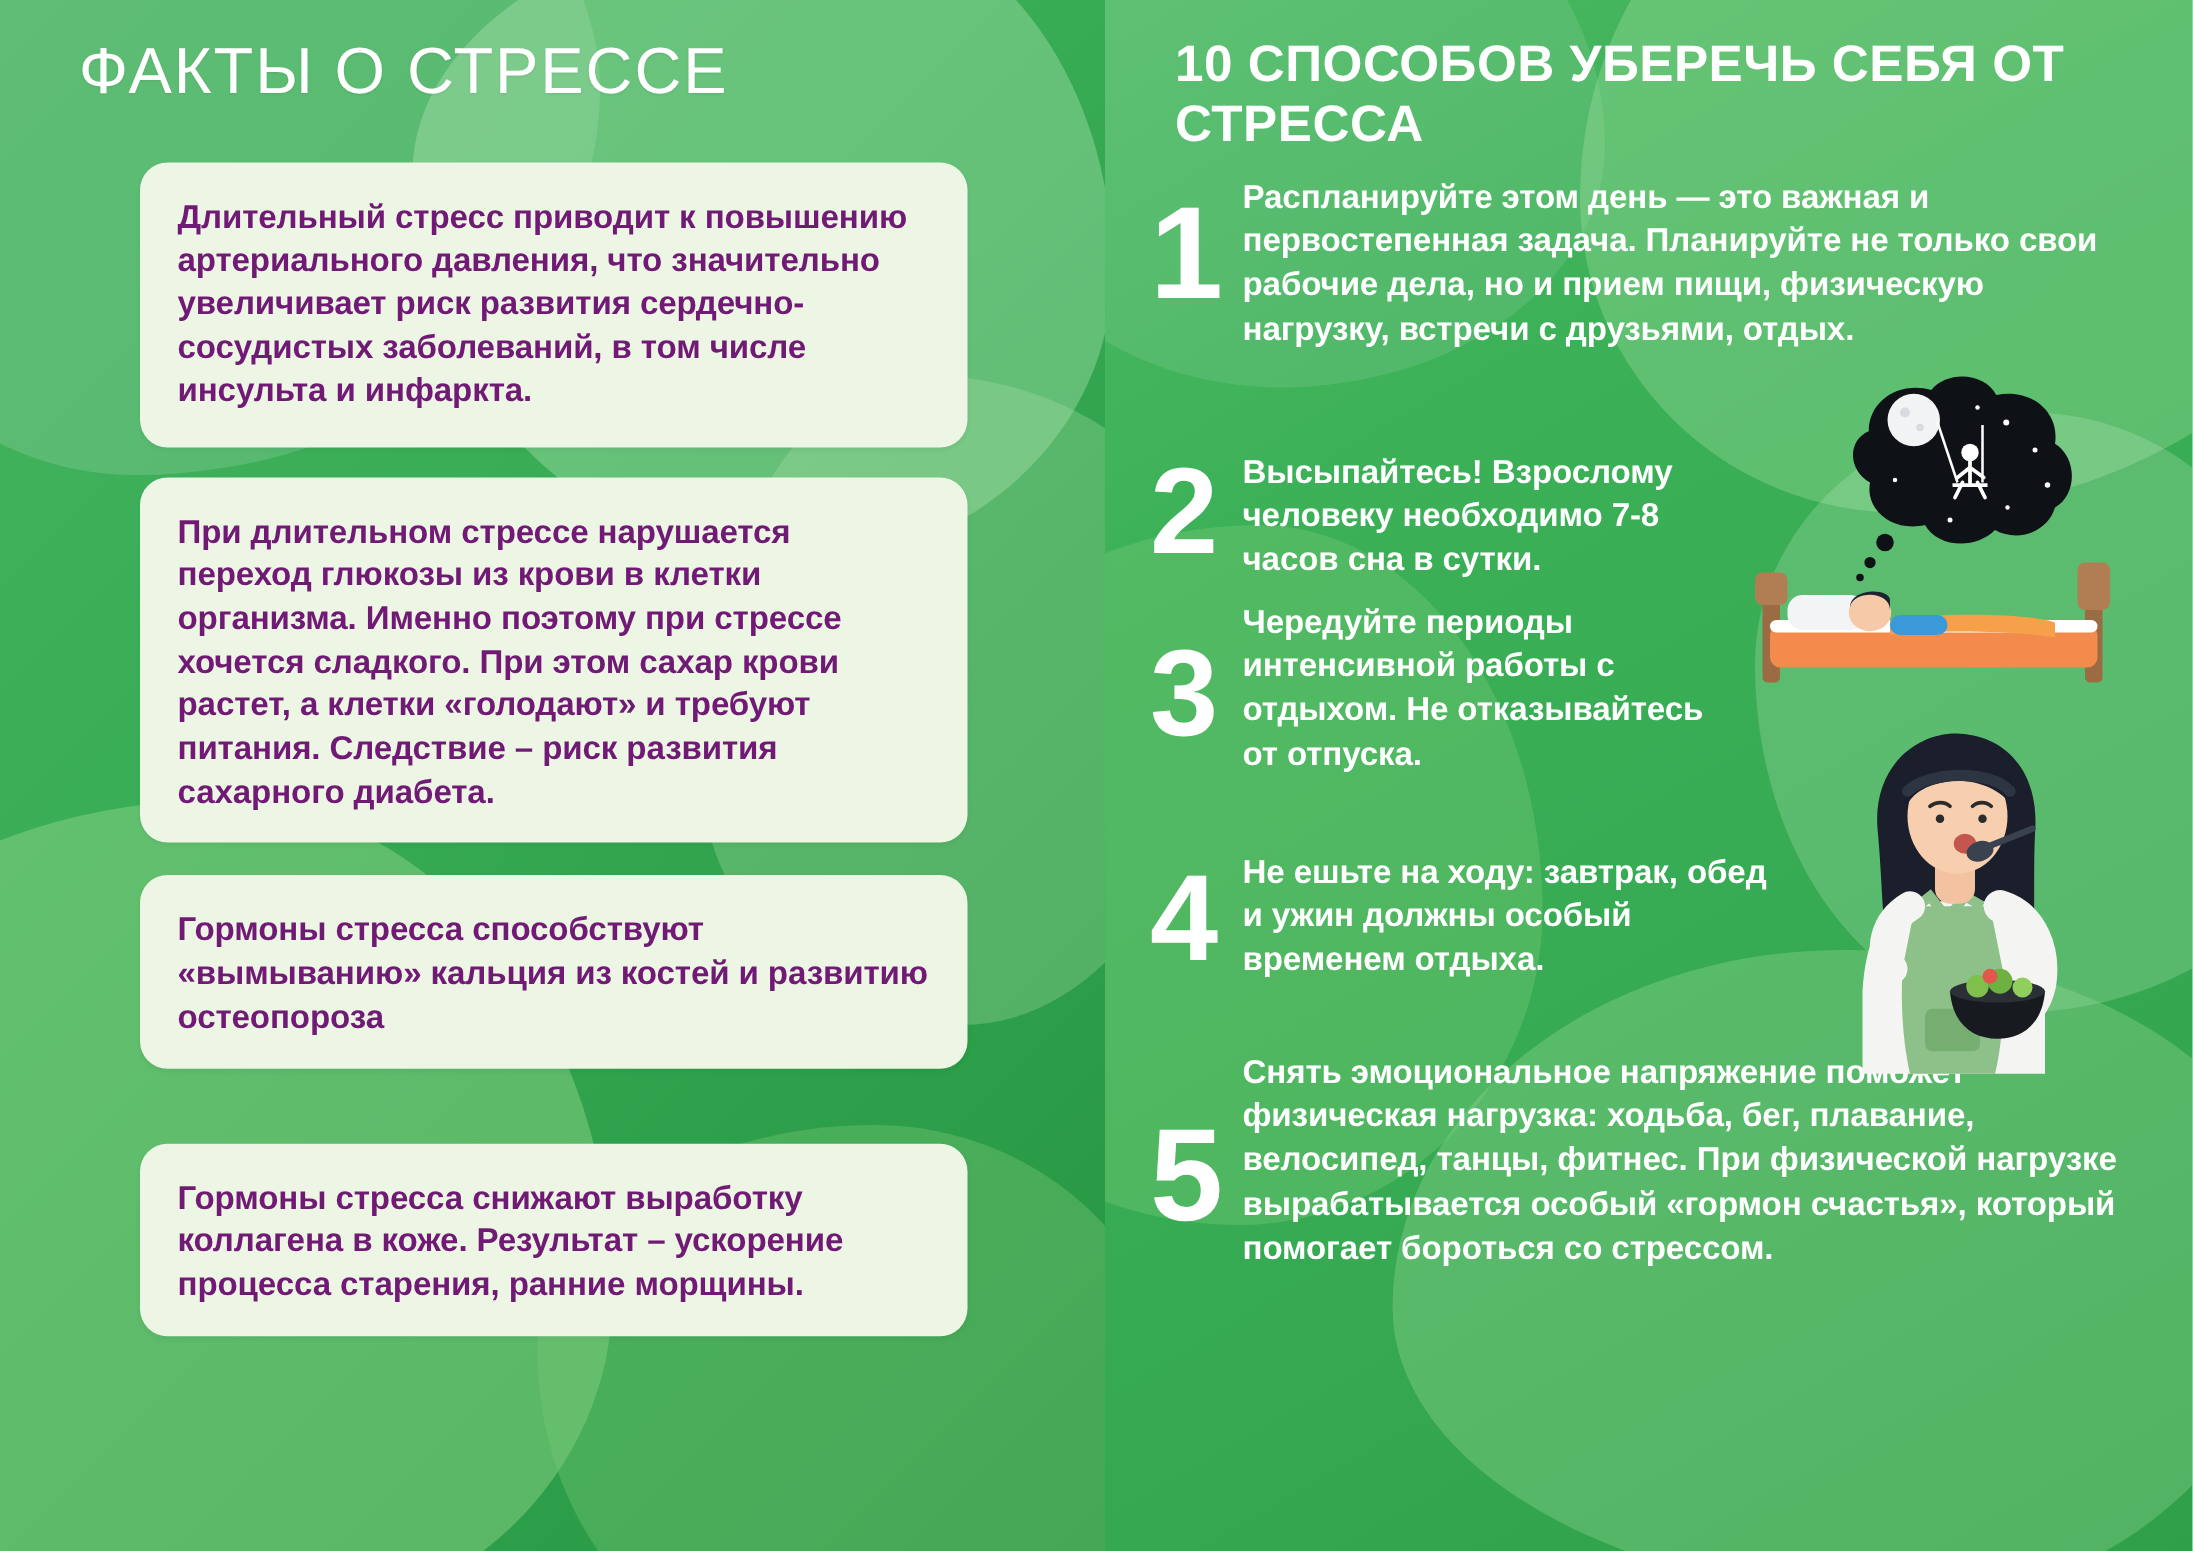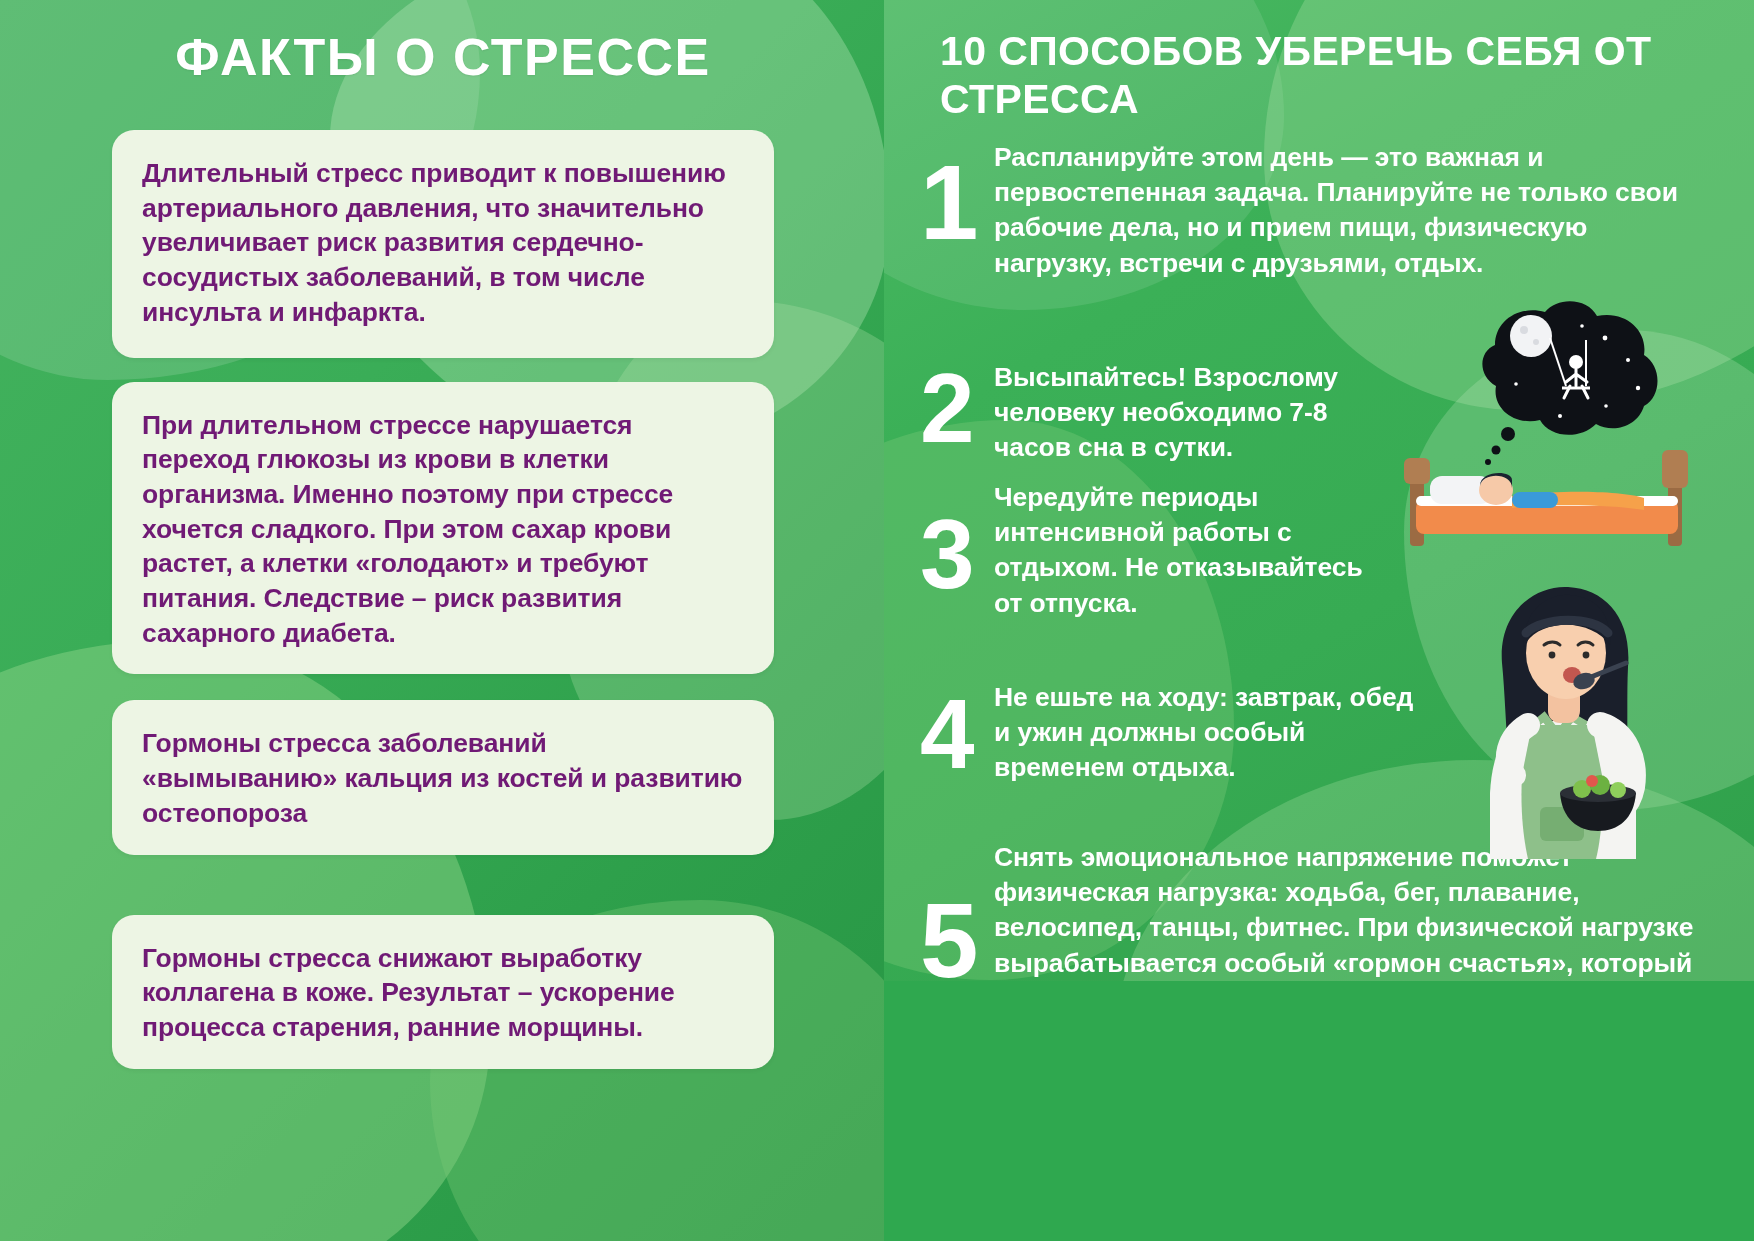--- a/index.html
+++ b/index.html
@@ -22,21 +22,21 @@
   .left-panel {
     position: absolute;
     left: 0; top: 0;
     width: 884px; height: 1241px;
     background: linear-gradient(135deg, #45b35f 0%, #3aad57 35%, #2ea04b 70%, #279544 100%);
     overflow: hidden;
   }
   .right-panel {
     position: absolute;
     left: 884px; top: 0;
-    width: 870px; height: 981px;
+    width: 870px; height: 1241px;
     background: linear-gradient(150deg, #4cb963 0%, #3bb057 30%, #37ab53 60%, #2f9f4a 100%);
     overflow: hidden;
   }
 
   
   .blob {
     position: absolute;
     border-radius: 50% 45% 55% 50% / 50% 55% 45% 50%;
     pointer-events: none;
   }
@@ -106,26 +106,25 @@
     position: absolute;
     left: 0; top: 0;
     width: 884px; height: 1241px;
   }
   .left-title {
     position: absolute;
     left: 63px; top: 28px;
     width: 760px;
     color: #ffffff;
     font-size: 52px;
-    font-weight: bold;
+    font-weight: normal;
     letter-spacing: 1.5px;
     text-transform: uppercase;
     line-height: 1.12;
     text-shadow: 0 1px 2px rgba(0,0,0,0.08);
-    text-align: center;
   }
   .fact-list {
     position: absolute;
     left: 112px; top: 130px;
     width: 662px;
   }
   .fact-card {
     background: #edf5e4;
     border-radius: 22px;
     padding: 26px 30px 24px 30px;
@@ -222,21 +221,21 @@
       <div class="left-title">Факты о стрессе</div>
 
       <div class="fact-list">
         <div class="fact-card c1">
           <p>Длительный стресс приводит к повышению артериального давления, что значительно увеличивает риск развития сердечно-сосудистых заболеваний, в том числе инсульта и инфаркта.</p>
         </div>
         <div class="fact-card c2">
           <p>При длительном стрессе нарушается переход глюкозы из крови в клетки организма. Именно поэтому при стрессе хочется сладкого. При этом сахар крови растет, а клетки «голодают» и требуют питания. Следствие – риск развития сахарного диабета.</p>
         </div>
         <div class="fact-card c3">
-          <p>Гормоны стресса заболеваний «вымыванию» кальция из костей и развитию остеопороза</p>
+          <p>Гормоны стресса способствуют «вымыванию» кальция из костей и развитию остеопороза</p>
         </div>
         <div class="fact-card c4">
           <p>Гормоны стресса снижают выработку коллагена в коже. Результат – ускорение процесса старения, ранние морщины.</p>
         </div>
       </div>
     </div>
   </div>
 
   <div class="right-panel">
     <div class="blob rblob-a"></div>

